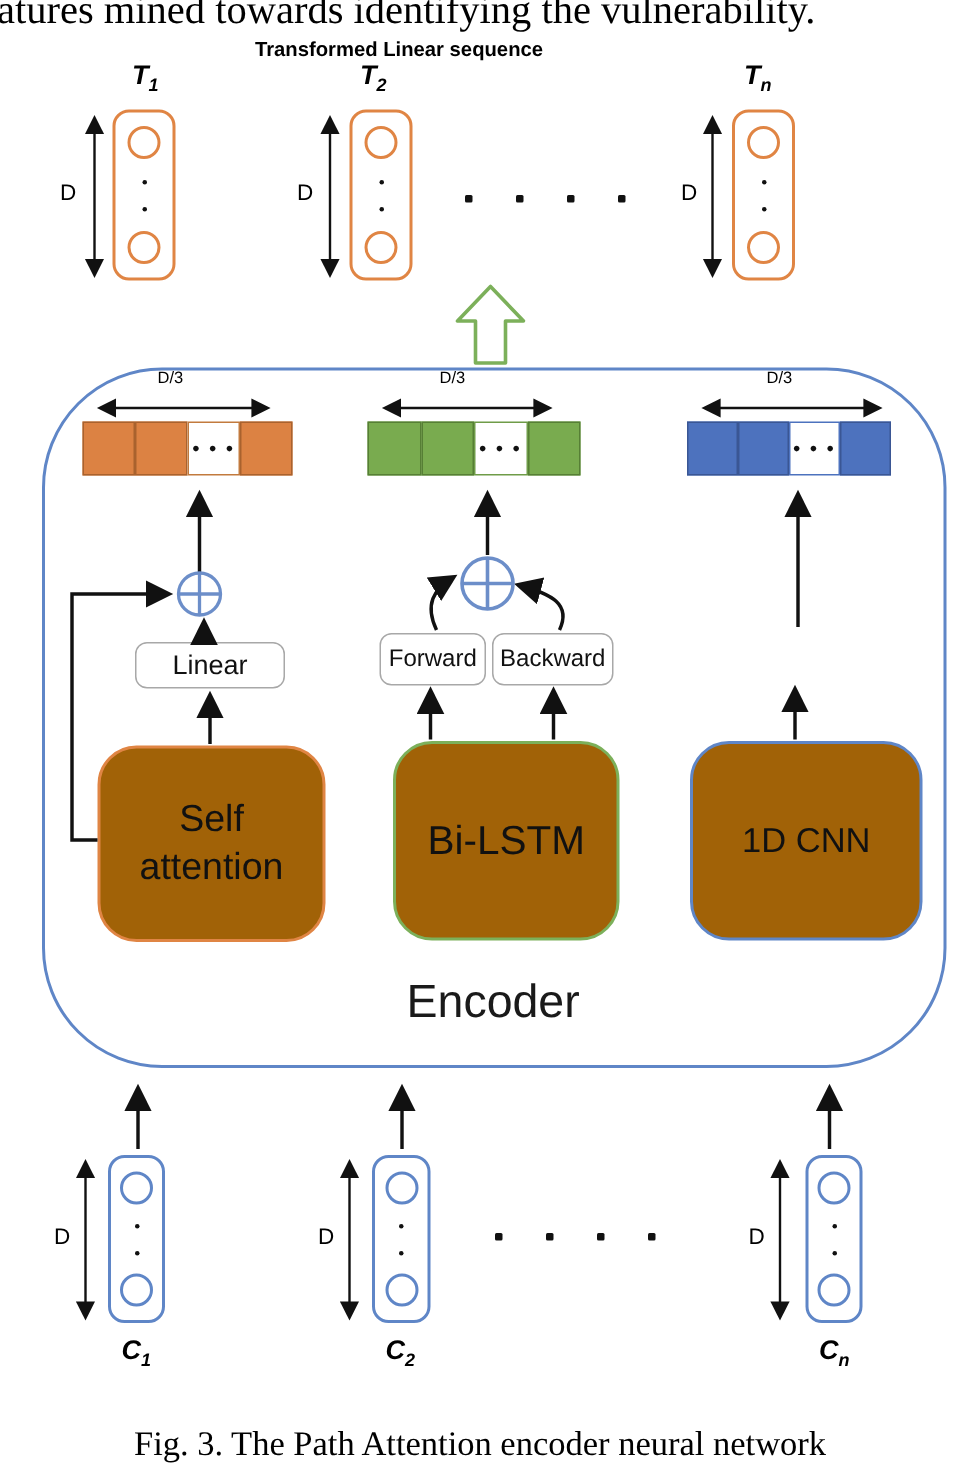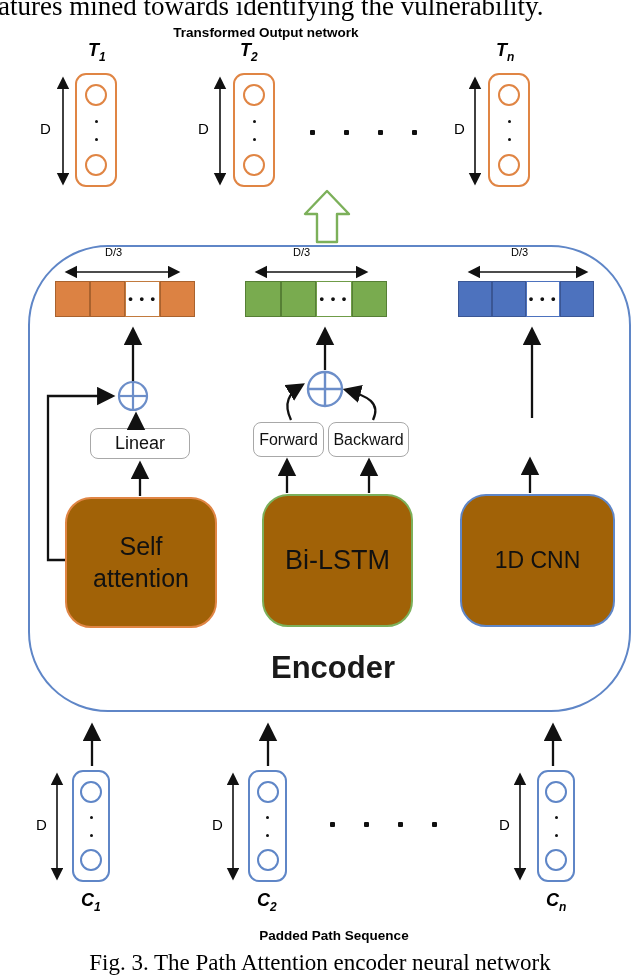--- a/index.html
+++ b/index.html
@@ -45,21 +45,21 @@
            font-family:"Liberation Serif",serif;font-size:23px;color:#000;}
   svg.overlay{position:absolute;left:0;top:0;z-index:4;pointer-events:none;}
 </style>
 </head>
 <body>
 
 <div class="page">
 
   <div class="toptext">atures mined towards identifying the vulnerability.</div>
 
-  <div class="seq-title" style="left:106px;top:25px;width:320px;">Transformed Output network</div>
+  <div class="seq-title" style="left:106px;top:25px;width:320px;">Transformed Linear sequence</div>
 
   <div class="tok-label" style="left:88px;top:41px;">
     <span>T</span><sub>1</sub>
   </div>
   <div class="tok-label" style="left:240px;top:41px;">
     <span>T</span><sub>2</sub>
   </div>
   <div class="tok-label" style="left:496px;top:41px;">
     <span>T</span><sub>n</sub>
   </div>
@@ -94,21 +94,21 @@
   </div>
 
   <div class="seq-dots" style="left:310px;top:130px;">
     <div class="seq-dot"></div>
       <div class="seq-dot"></div>
       <div class="seq-dot"></div>
       <div class="seq-dot"></div>
   </div>
 
   <div class="encoder-box"></div>
-  <div class="encoder-label" style="left:271px;top:650px;font-weight:bold;">Encoder</div>
+  <div class="encoder-label" style="left:271px;top:650px;">Encoder</div>
 
   <div class="dim3-label" style="left:105px;top:247px;">D/3</div>
   <div class="dim3-label" style="left:293px;top:247px;">D/3</div>
   <div class="dim3-label" style="left:511px;top:247px;">D/3</div>
 
   <div class="bar b-orange" style="left:55px;top:281px;width:140px;">
     <div class="cell"></div>
     <div class="cell"></div>
     <div class="cell white">
         <span class="cell-dots">• • •</span>
@@ -179,21 +179,20 @@
   <div class="tok-label" style="left:81px;top:891px;">
     <span>C</span><sub>1</sub>
   </div>
   <div class="tok-label" style="left:257px;top:891px;">
     <span>C</span><sub>2</sub>
   </div>
   <div class="tok-label" style="left:546px;top:891px;">
     <span>C</span><sub>n</sub>
   </div>
 
-  <div class="seq-title" style="left:184px;top:928px;width:300px;">Padded Path Sequence</div>
 
   <div class="caption">Fig. 3. The Path Attention encoder neural network</div>
 
   <svg class="overlay" width="640" height="979" viewBox="0 0 640 979">
     <defs>
       <marker id="ah" markerWidth="9" markerHeight="9" refX="6.5" refY="4" orient="auto-start-reverse">
         <path d="M0,0 L8,4 L0,8 z" fill="#111"></path>
       </marker>
     </defs>
 

